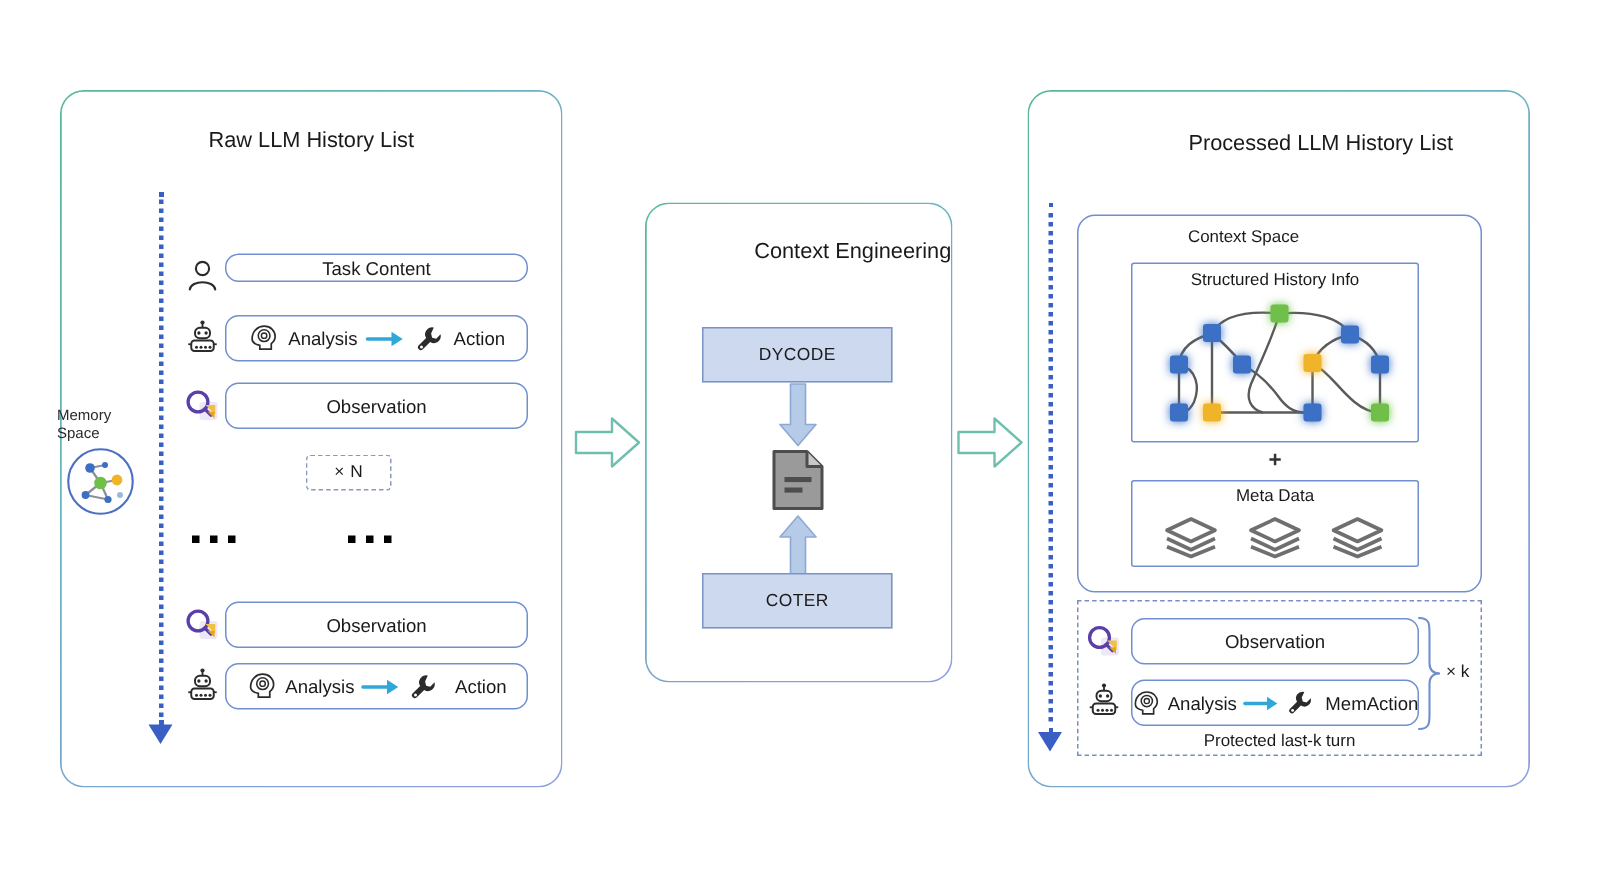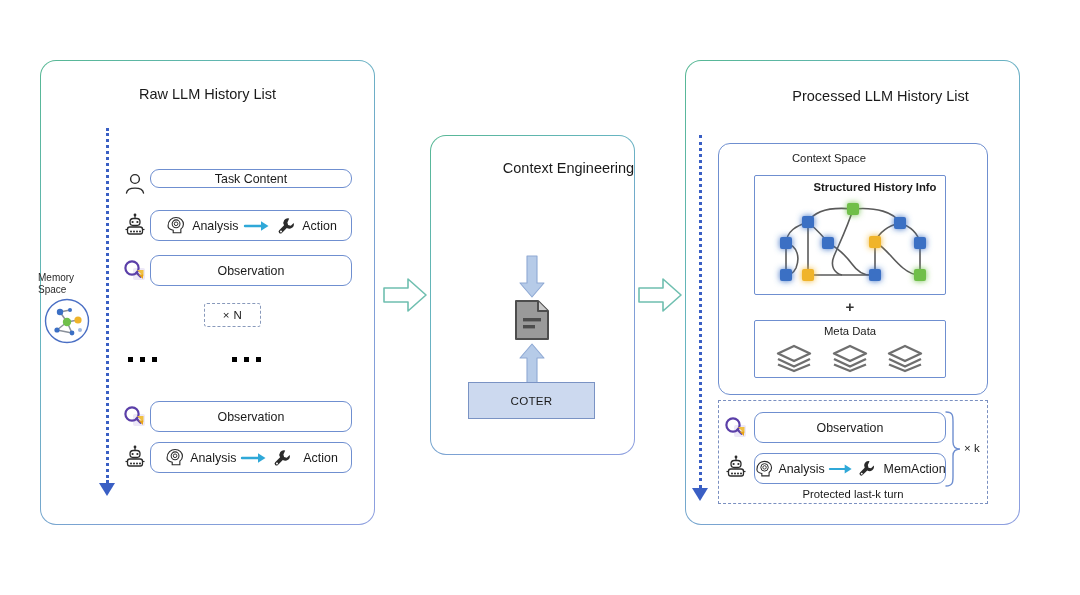--- a/index.html
+++ b/index.html
@@ -272,20 +272,23 @@
 
   <div class="flowarrow" style="left:383px;top:277px;">
     <svg width="44" height="36" viewBox="0 0 44 36">
       <path d="M1 11 L25 11 L25 2 L43 18 L25 34 L25 25 L1 25 Z" fill="#ffffff" stroke="#6fbfb0" stroke-width="1.6" stroke-linejoin="round"></path>
     </svg>
   </div>
 
   <div class="panel grad" id="mid-panel"></div>
   <div class="panel-title" id="mid-title" style="left:430px;width:205px;margin-left:36px;">Context Engineering</div>
 
+  <div class="ceblock" style="left:468px;top:218px;width:127px;height:37px;">
+    <span>DYCODE</span>
+  </div>
 
   <div class="flowarrow" style="left:518px;top:256px;">
     <svg width="28" height="42" viewBox="0 0 28 42">
       <path d="M9 0 L19 0 L19 27 L26 27 L14 41 L2 27 L9 27 Z" fill="#b6cbe8" stroke="#8fa9d4" stroke-width="1.1" stroke-linejoin="round"></path>
     </svg>
   </div>
 
   <div style="position:absolute;left:513px;top:299px;">
     <svg width="38" height="42" viewBox="0 0 38 42">
       <path d="M3 2 L25 2 L35 12 L35 40 L3 40 Z" fill="#9a9a9a" stroke="#4d4d4d" stroke-width="2" stroke-linejoin="round"></path>
@@ -314,21 +317,21 @@
   <div class="panel grad" id="right-panel"></div>
   <div class="panel-title" id="right-title" style="left:685px;width:391px;">Processed LLM History List</div>
 
   <div class="dotline" style="left:699px;top:135px;height:353px;"></div>
   <div class="dotarrow" style="left:692px;top:488px;"></div>
 
   <div class="subpanel" style="left:718px;top:143px;width:270px;height:252px;"></div>
   <div class="sublabel" style="left:718px;width:222px;top:152px;">Context Space</div>
 
   <div class="subpanel sq" style="left:754px;top:175px;width:192px;height:120px;"></div>
-  <div class="sublabel" style="left:779px;width:192px;top:181px;font-weight:bold;">Structured History Info</div>
+  <div class="sublabel" style="left:754px;width:192px;top:181px;">Structured History Info</div>
 
   <div style="position:absolute;left:760px;top:196px;">
     <svg width="182" height="95" viewBox="0 0 182 95">
       <defs>
         <filter id="glow" x="-60%" y="-60%" width="220%" height="220%">
           <feGaussianBlur stdDeviation="3.2" result="b"></feGaussianBlur>
           <feMerge>
               <feMergeNode in="b"></feMergeNode>
               <feMergeNode in="SourceGraphic"></feMergeNode>
             </feMerge>

